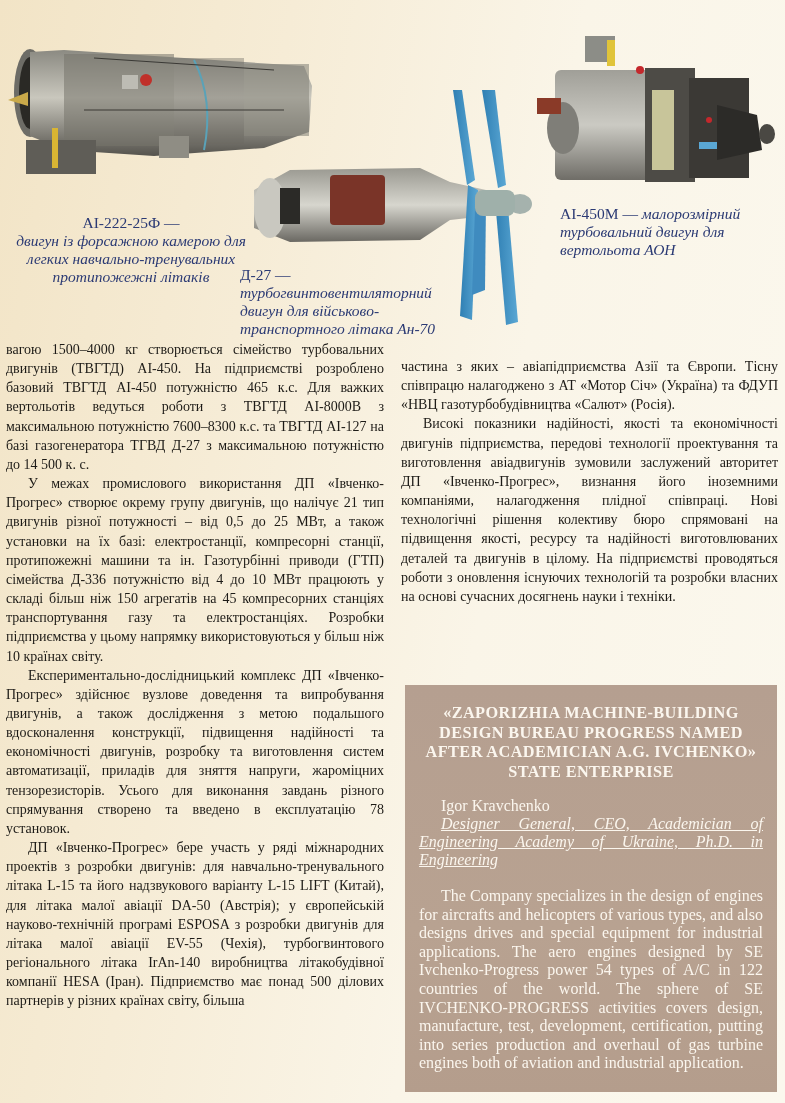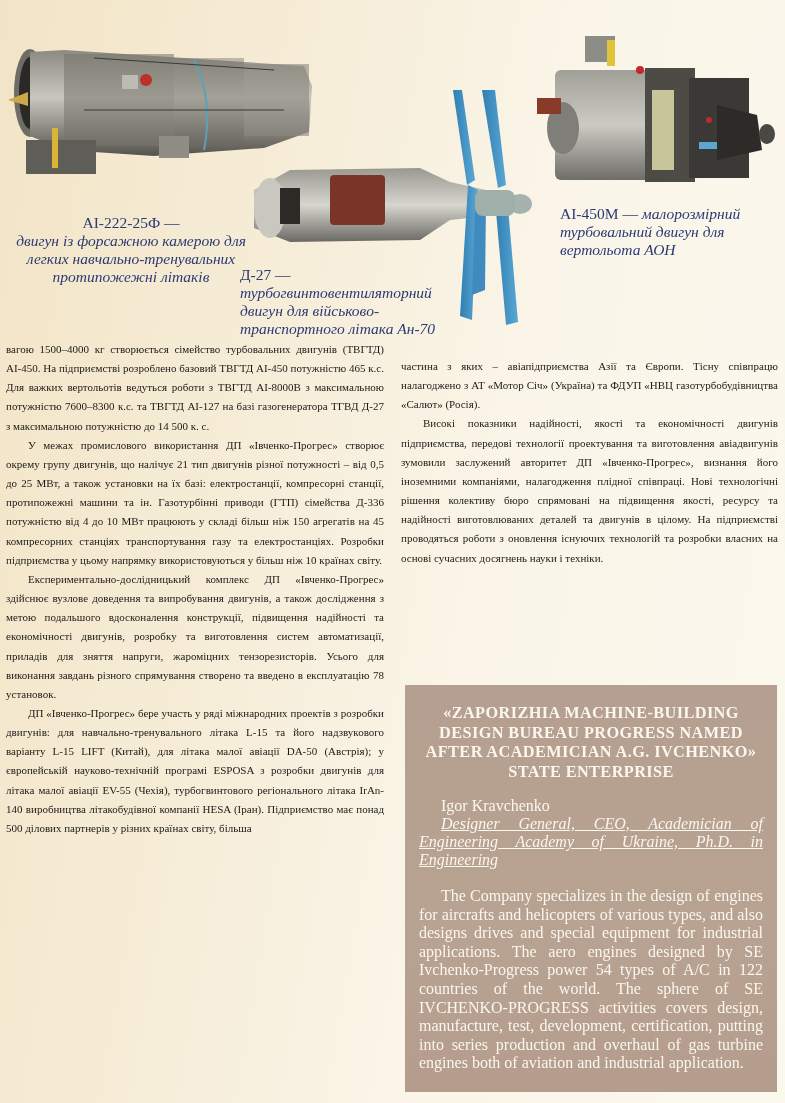--- a/index.html
+++ b/index.html
@@ -17,21 +17,21 @@
   }
   .caption .model { font-style: normal; }
   .caption .desc { font-style: italic; }
   .cap-left { left: 6px; top: 214px; text-align: center; }
   .cap-mid { left: 240px; top: 266px; width: 232px; text-align: left; }
   .cap-right { left: 560px; top: 205px; width: 218px; text-align: left; }
 
   .col {
     position: absolute;
     font-family: "Liberation Serif", "DejaVu Serif", serif;
-    font-size: 11px; line-height: 19.15px; text-align: justify; color: #1d1b17;
+    font-size: 14px; line-height: 19.15px; text-align: justify; color: #1d1b17;
   }
   .col p { margin: 0; text-indent: 22px; }
   .col p.cont { text-indent: 0; }
   .col-left { left: 6px; top: 340px; width: 378px; }
   .col-right { left: 401px; top: 357px; width: 377px; }
 
   .enbox {
     position: absolute; left: 405px; top: 685px; width: 372px; height: 407px;
     background: linear-gradient(180deg, #b59f90 0%, #b8a291 60%, #b49d8c 100%);
     color: #fbf6ee; box-sizing: border-box; padding: 18px 14px 0 14px;

